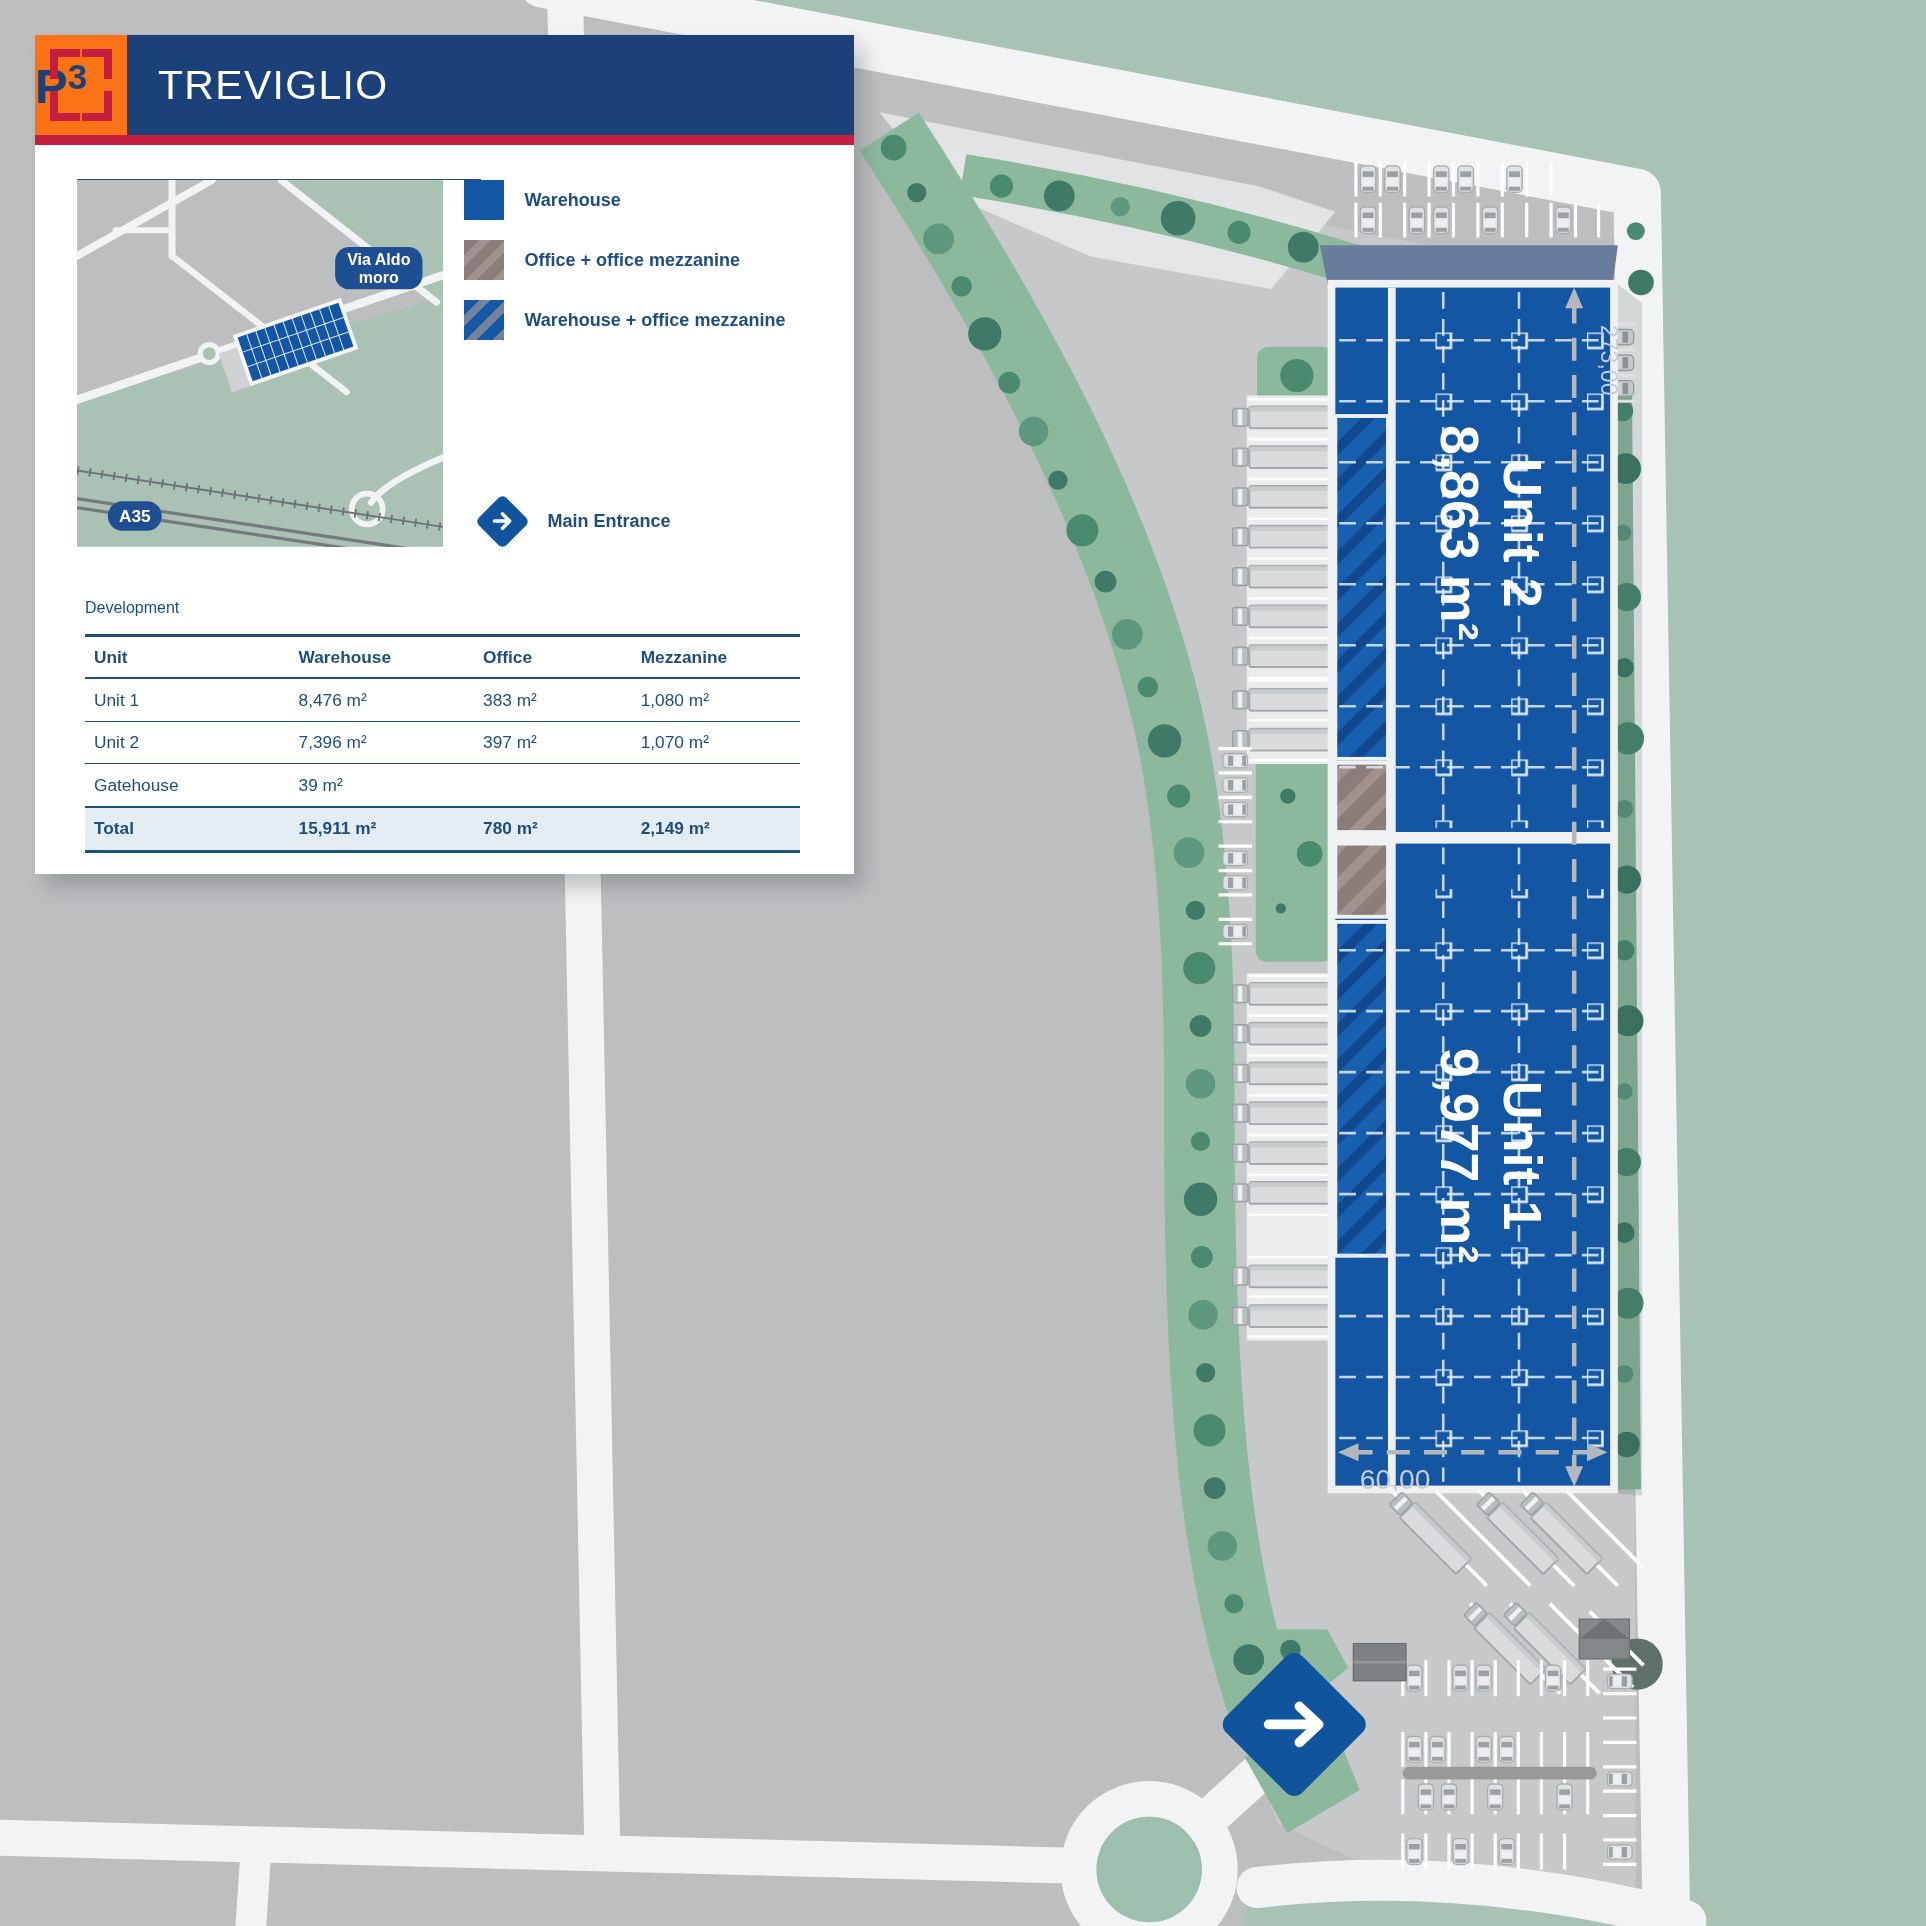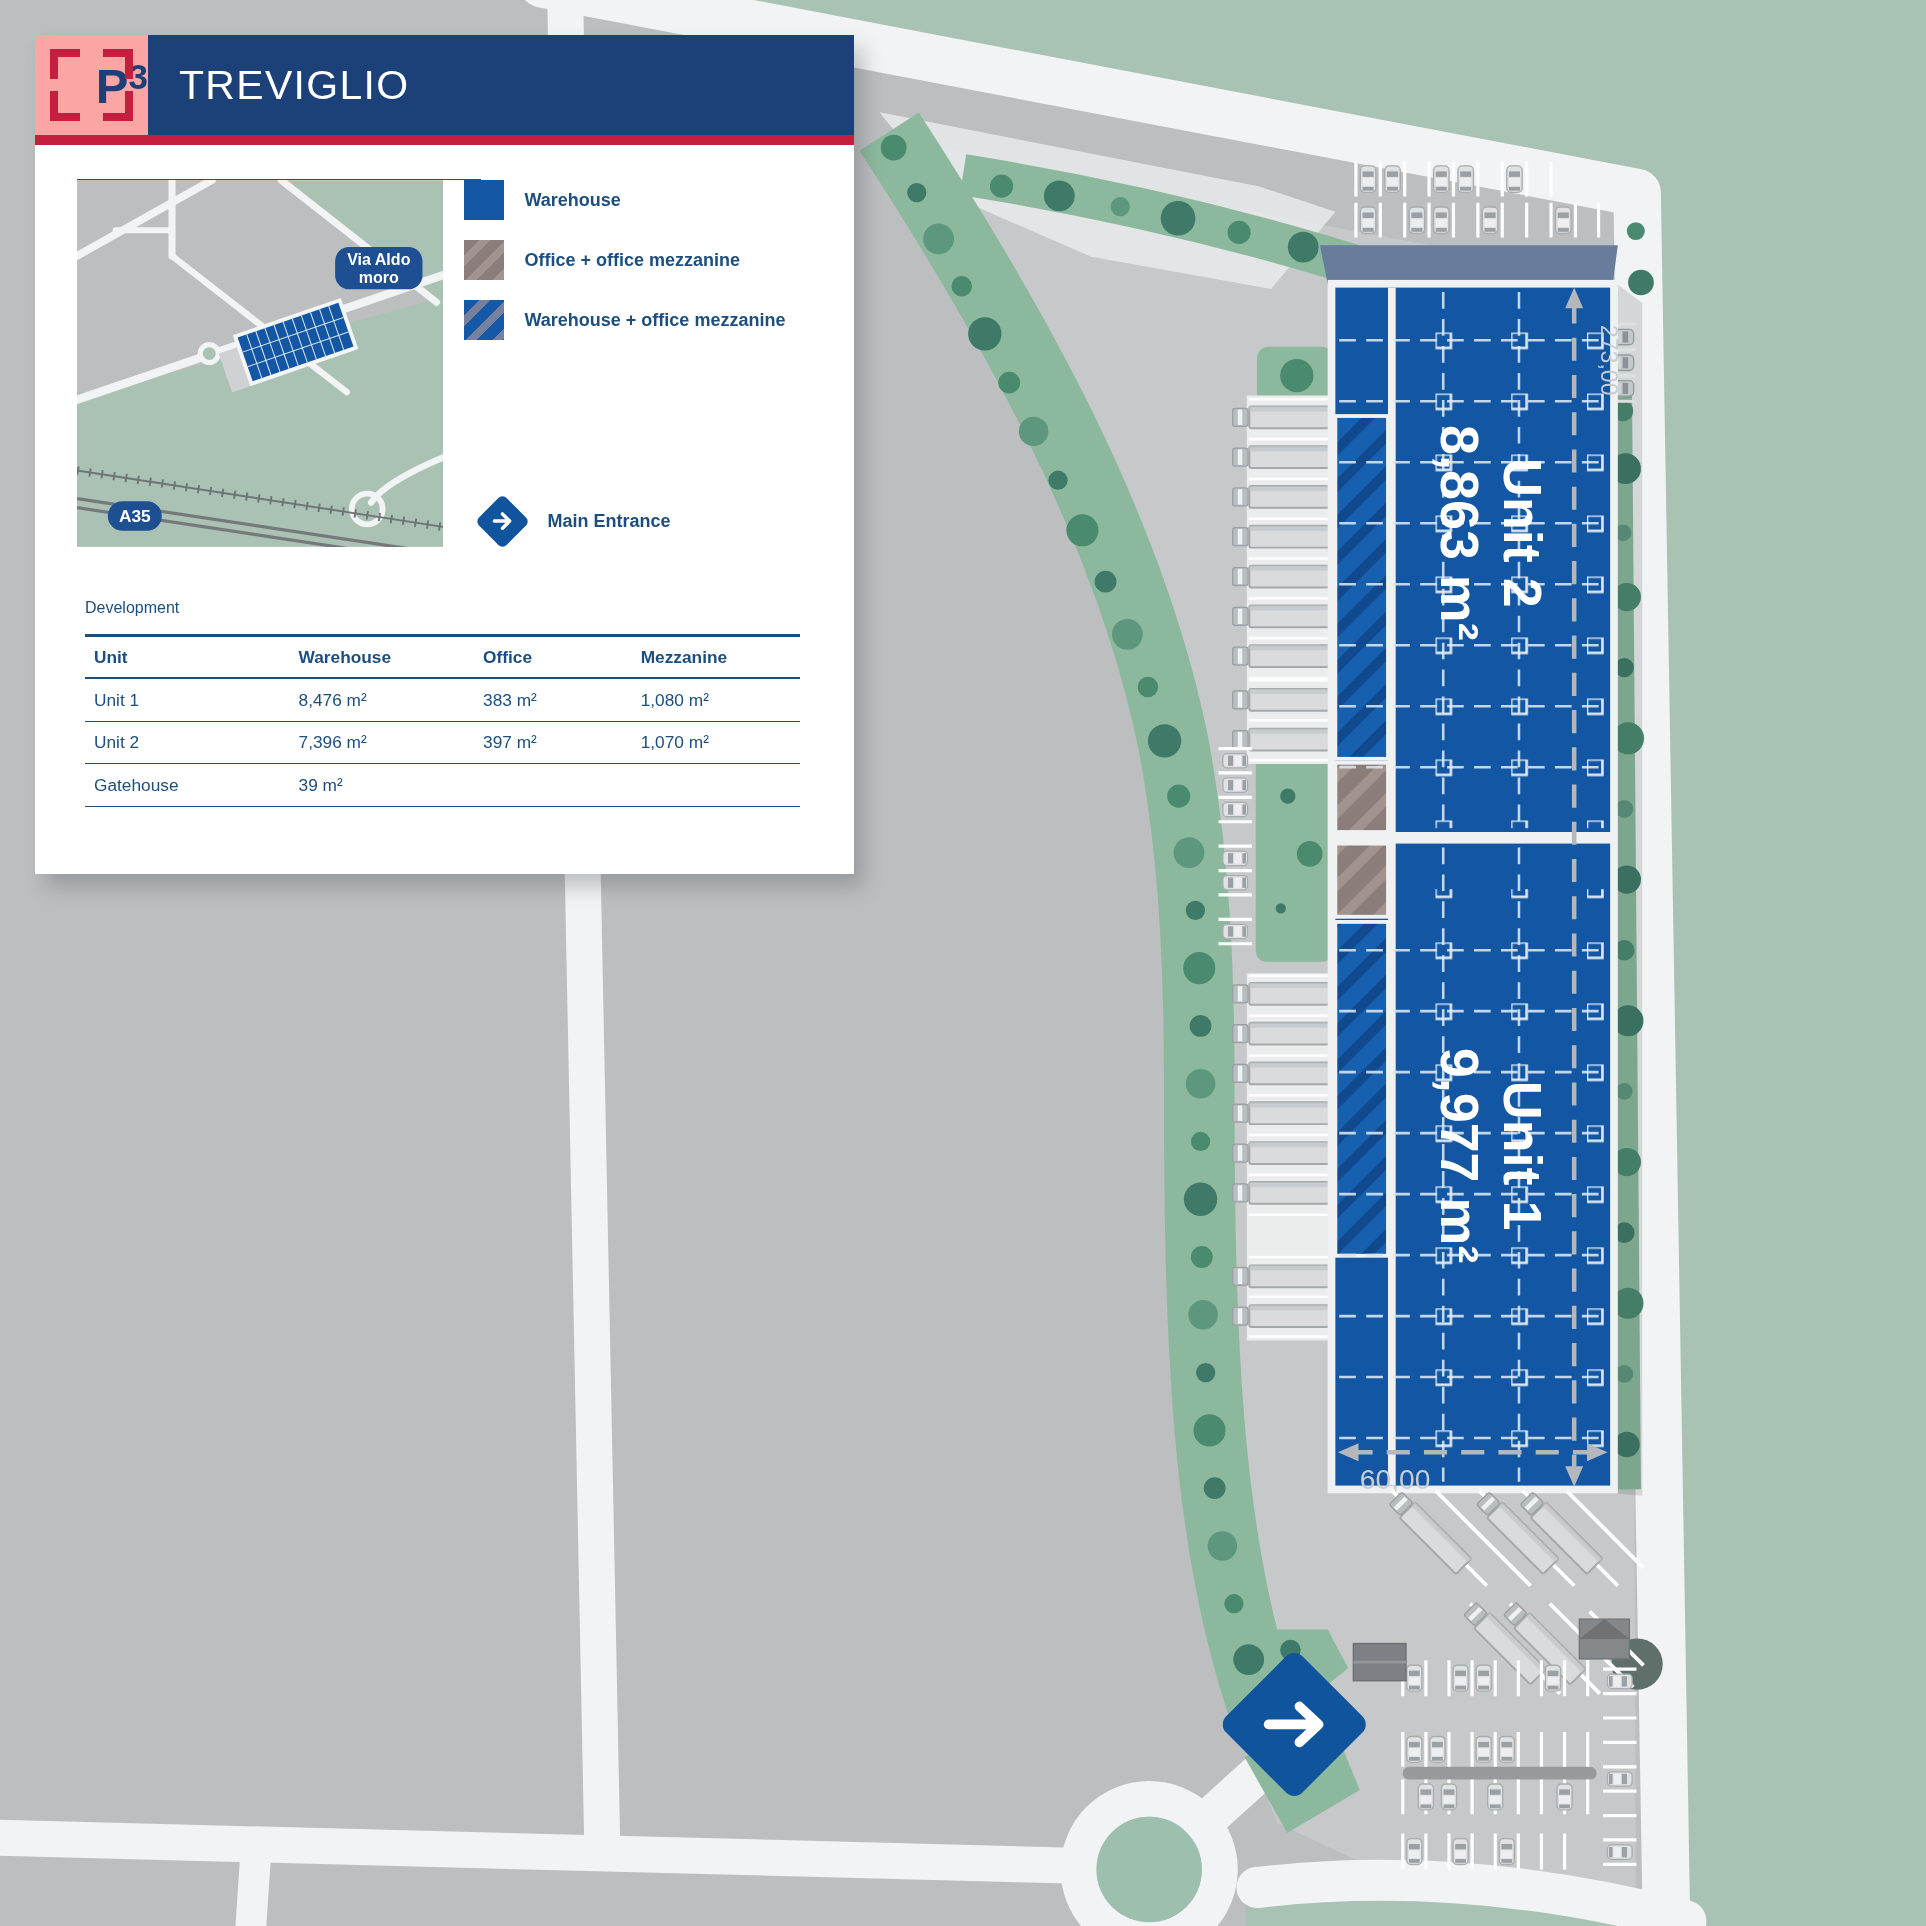--- a/index.html
+++ b/index.html
@@ -4,21 +4,21 @@
 <style>
   html,body{margin:0;padding:0;width:1926px;height:1926px;background:#a8c2b4;
     font-family:"Liberation Sans", sans-serif;}
   .stage{position:relative;width:1926px;height:1926px;overflow:hidden;}
   .plan-svg{position:absolute;left:0;top:0;z-index:1;}
 
   
   .card{position:absolute;left:35px;top:35px;width:819px;height:839px;background:#ffffff;
     box-shadow:10.3px 13px 19px rgba(70,75,80,.30);z-index:5;}
   .card-header{display:flex;height:100px;}
-  .logo{width:113px;position:relative;background:#fca5a5;display:flex;align-items:center;justify-content:flex-end;flex:none;}
+  .logo{width:92px;position:relative;background:#f97316;display:flex;align-items:center;justify-content:flex-start;flex:none;}
   .bk{position:absolute;width:22px;height:22px;border:0 solid #c41f3e;}
   .bk.tl{left:15.4px;top:14px;border-top-width:8.3px;border-left-width:8.3px;}
   .bk.tr{right:15.4px;top:14px;border-top-width:8.3px;border-right-width:8.3px;}
   .bk.bl{left:15.4px;bottom:14px;border-bottom-width:8.3px;border-left-width:8.3px;}
   .bk.br{right:15.4px;bottom:14px;border-bottom-width:8.3px;border-right-width:8.3px;}
   .logo-text{color:#1b4178;font-weight:800;font-size:49px;line-height:1;}
   .logo-text .sup3{font-size:35px;vertical-align:14px;}
   .title-bar{flex:1;background:#1b4178;color:#fff;display:flex;align-items:center;
     padding-left:31px;font-size:41px;font-weight:400;letter-spacing:1.3px;}
   .red-stripe{height:9.6px;background:#c41f3e;}
@@ -562,18 +562,24 @@
             <td>7,396 m²</td>
             <td>397 m²</td>
             <td>1,070 m²</td>
           </tr>
           <tr>
             <td>Gatehouse</td>
             <td>39 m²</td>
             <td></td>
             <td></td>
           </tr>
+          <tr class="total">
+            <td>Total</td>
+            <td>15,911 m²</td>
+            <td>780 m²</td>
+            <td>2,149 m²</td>
+          </tr>
         </tbody>
       </table>
 </div>
 
 </div>
 
 
 </body></html>

